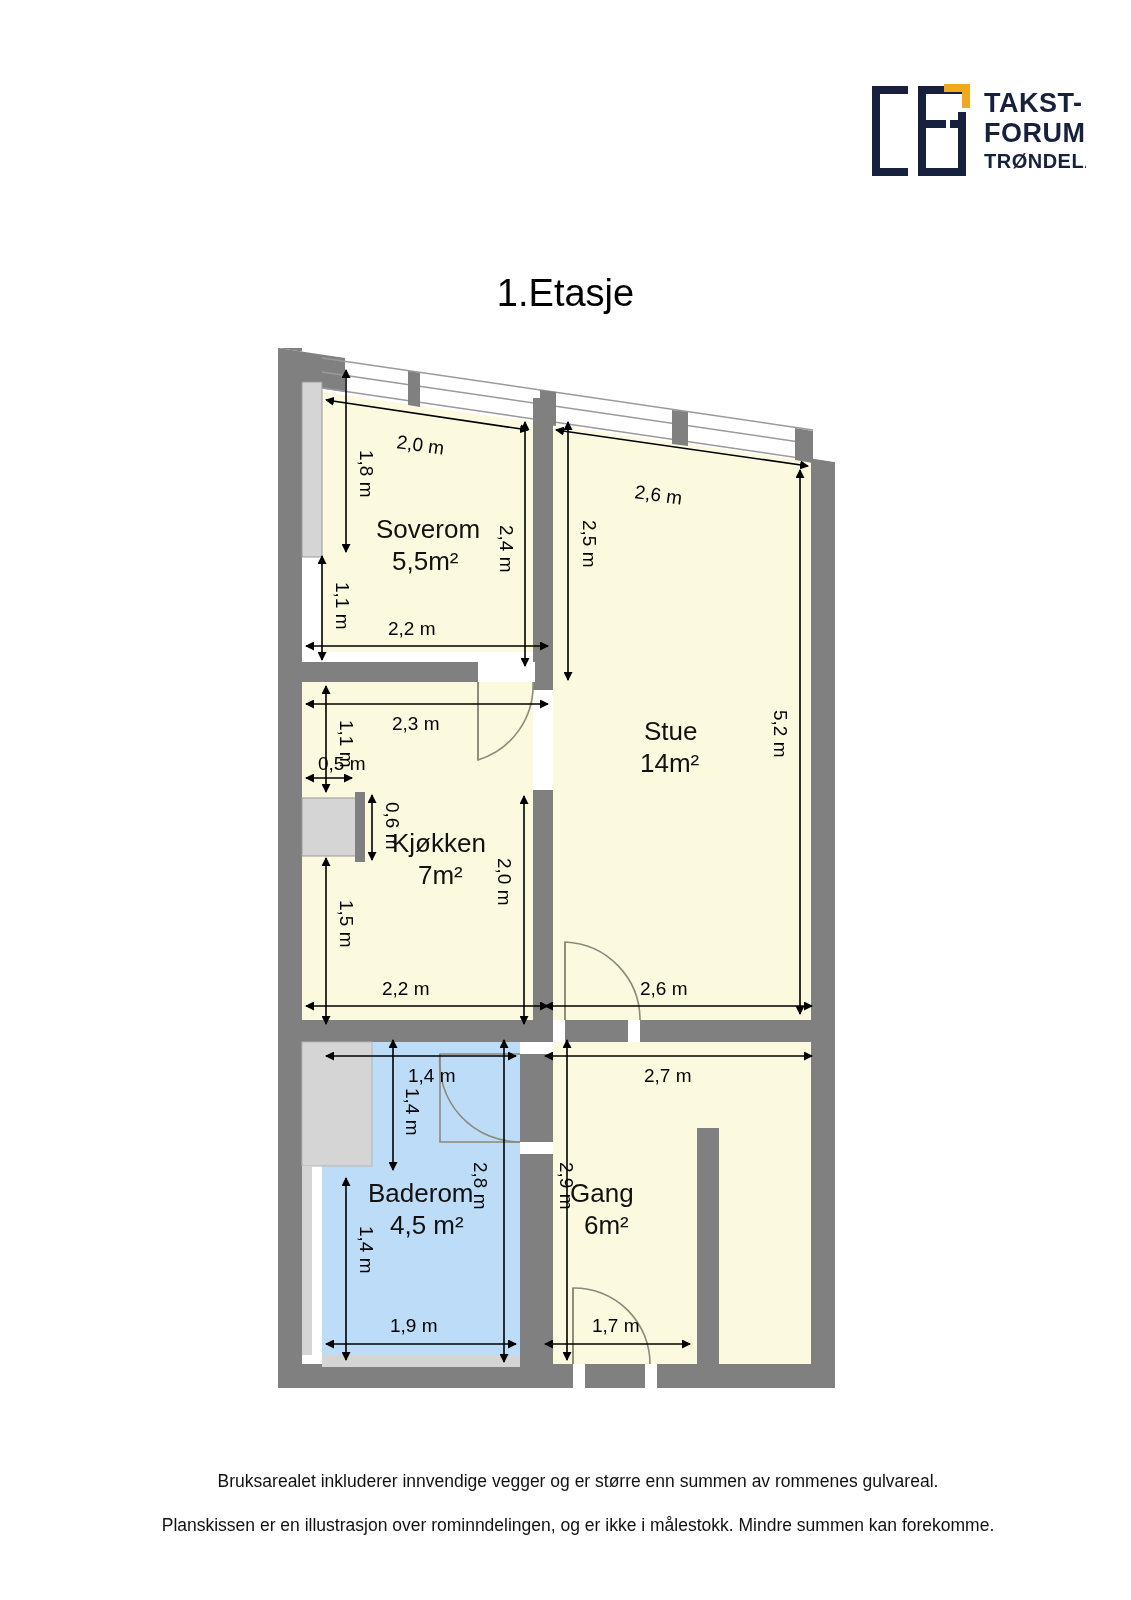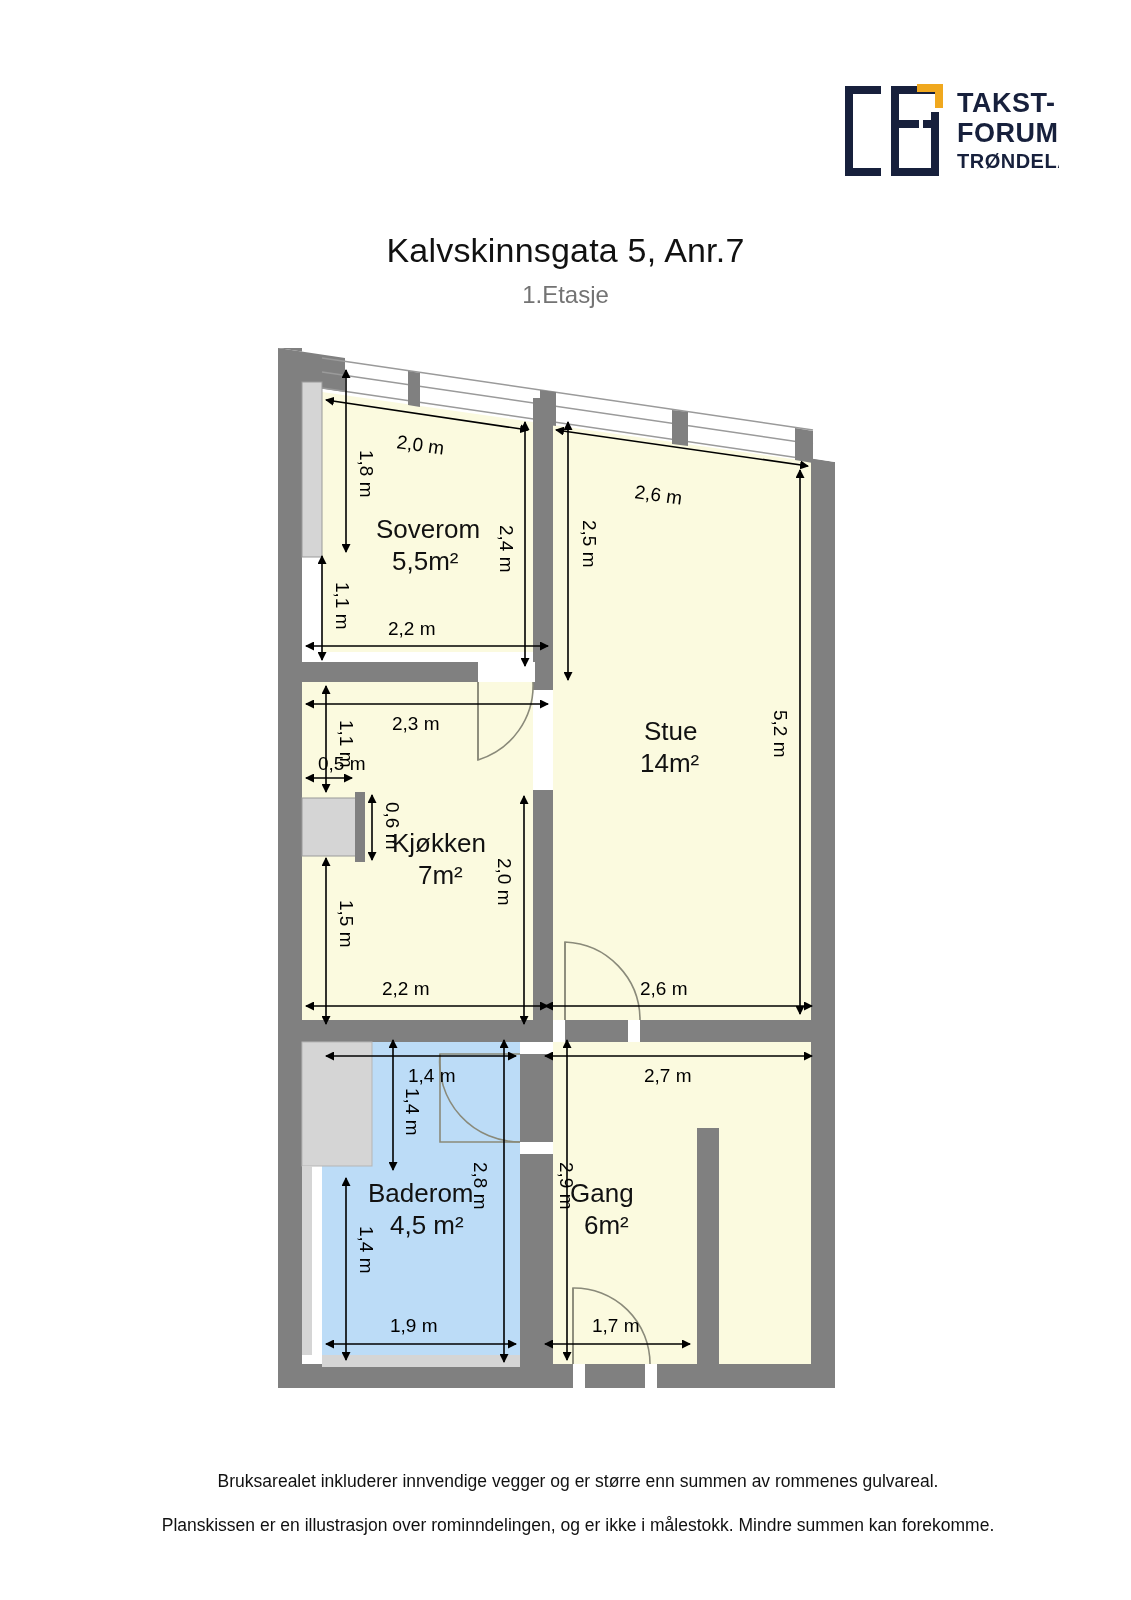--- a/index.html
+++ b/index.html
@@ -12,44 +12,45 @@
     height: 1600px;
     position: relative;
     font-family: "Liberation Sans", sans-serif;
     color: #000;
     overflow: hidden;
   }
 
   
   #logo {
     position: absolute;
-    left: 839px;
+    left: 866px;
     top: 78px;
     width: 220px;
     height: 105px;
   }
 
   
   #title-block {
     position: absolute;
     left: 0;
     top: 228px;
     width: 1131px;
     text-align: center;
   }
   #plan-title {
     font-size: 34px;
     letter-spacing: 0.2px;
     line-height: 44px;
     color: #111;
   }
   #floor-subtitle {
-    font-size: 24px;
+    font-size: 38px;
     line-height: 46px;
-    color: #737373;
+    color: #000000;
+    margin-top: 42px;
   }
 
   
   #plan-wrap {
     position: absolute;
     left: 0;
     top: 330px;
     width: 1131px;
     height: 1080px;
   }
@@ -110,21 +111,20 @@
       <path d="M78 6 H104 V30 H96 V14 H78 Z" fill="#f0a81e"></path>
     </g>
 
     <text x="118" y="34" font-family="Liberation Sans, sans-serif" font-size="27" font-weight="bold" letter-spacing="0.5" fill="#17203c">TAKST-</text>
     <text x="118" y="64" font-family="Liberation Sans, sans-serif" font-size="27" font-weight="bold" letter-spacing="0.5" fill="#17203c">FORUM</text>
     <text x="118" y="90" font-family="Liberation Sans, sans-serif" font-size="20" font-weight="bold" letter-spacing="0.5" fill="#17203c">TRØNDELAG</text>
   </svg>
 </div>
 
 <div id="title-block">
-  <div id="plan-title">Kalvskinnsgata 5, Anr.7</div>
   <div id="floor-subtitle">1.Etasje</div>
 </div>
 
 <div id="plan-wrap">
 <svg id="plan-svg" width="1131" height="1080" viewBox="0 0 1131 1080" xmlns="http://www.w3.org/2000/svg">
 
   <defs>
     <marker id="arrS" markerWidth="9" markerHeight="9" refX="8" refY="4.5" orient="auto" markerUnits="userSpaceOnUse">
       <path d="M0,0 L9,4.5 L0,9 Z" fill="#000"></path>
     </marker>

